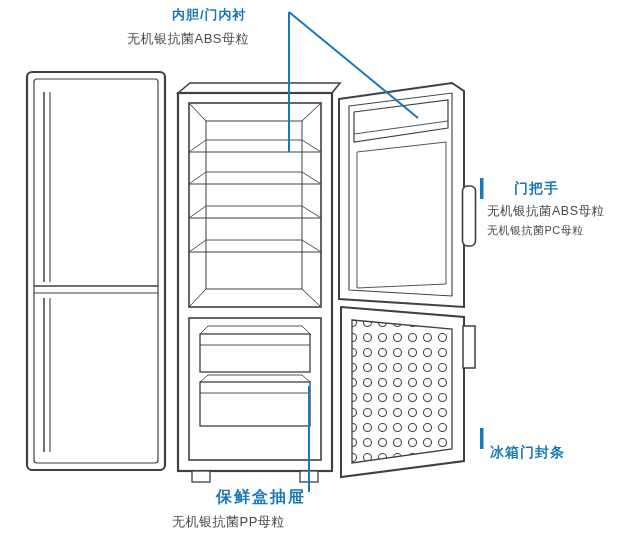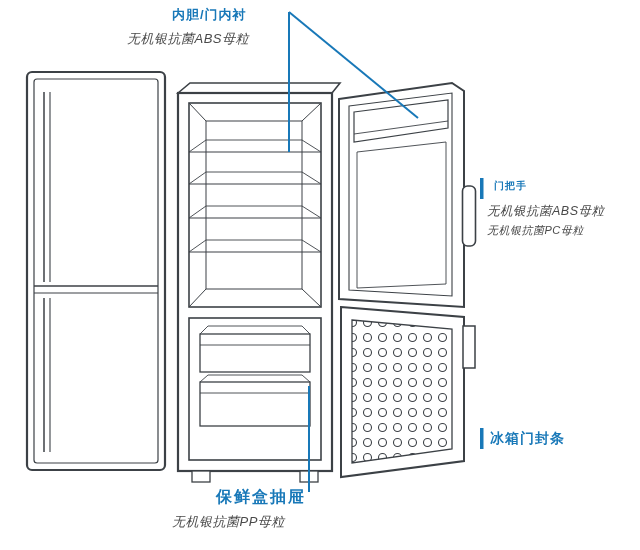--- a/index.html
+++ b/index.html
@@ -10,21 +10,21 @@
     --accent:#1878b8;--ink:#3c4146;--subtext:#4a4a4a;
   }
   .stage{position:absolute;inset:0;}
   svg{position:absolute;left:0;top:0;display:block;}
   .ink{stroke:var(--ink);}
   .accent-stroke{stroke:var(--accent);}
   .accent-fill{fill:var(--accent);}
   .lbl{position:absolute;white-space:nowrap;line-height:1.2;}
   .lbl-title{font-weight:bold;color:var(--accent);font-size:13px;letter-spacing:1px;}
   .lbl-title.big{font-size:16px;letter-spacing:2px;}
-  .lbl-sub{color:var(--subtext);font-size:13px;letter-spacing:0.5px;font-style:italic;}
+  .lbl-sub{color:var(--subtext);font-size:13px;letter-spacing:0.5px;}
 </style>
 </head>
 <body style="--accent: #1878b8; --ink: #3c4146; --subtext: #4a4a4a;">
 
 <div class="stage">
 
   <svg width="640" height="550" viewBox="0 0 640 550">
     <defs>
       <pattern id="sealdots" width="15" height="15" patternUnits="userSpaceOnUse">
         <circle cx="7.5" cy="7.5" r="4" fill="none" stroke="#3c4146" stroke-width="1.1"></circle>
@@ -112,22 +112,22 @@
       <line x1="289" y1="12" x2="418" y2="118"></line>
       <line x1="309" y1="386" x2="309" y2="492"></line>
       <rect x="480" y="178" width="3.5" height="21" class="accent-fill" fill="#1878b8" stroke="none"></rect>
       <rect x="480" y="428" width="3.5" height="21" class="accent-fill" fill="#1878b8" stroke="none"></rect>
     </g>
   </svg>
 
   <div class="lbl lbl-title" style="left:172px;top:7px;">内胆/门内衬</div>
   <div class="lbl lbl-sub" style="left:127px;top:31px;">无机银抗菌ABS母粒</div>
 
-  <div class="lbl lbl-title" style="left:494px;top:180px;font-size:10px;">门把手</div>
+  <div class="lbl lbl-title" style="left:514px;top:180px;font-size:14px;">门把手</div>
   <div class="lbl lbl-sub" style="left:487px;top:204px;font-size:12.5px;">无机银抗菌ABS母粒</div>
   <div class="lbl lbl-sub" style="left:487px;top:224px;font-size:11px;">无机银抗菌PC母粒</div>
 
-  <div class="lbl lbl-title" style="left:490px;top:430px;font-size:14px;">冰箱门封条</div>
+  <div class="lbl lbl-title" style="left:490px;top:444px;font-size:14px;">冰箱门封条</div>
 
   <div class="lbl lbl-title big" style="left:216px;top:487px;">保鲜盒抽屉</div>
   <div class="lbl lbl-sub" style="left:172px;top:514px;">无机银抗菌PP母粒</div>
 
 </div>
 
 </body></html>

